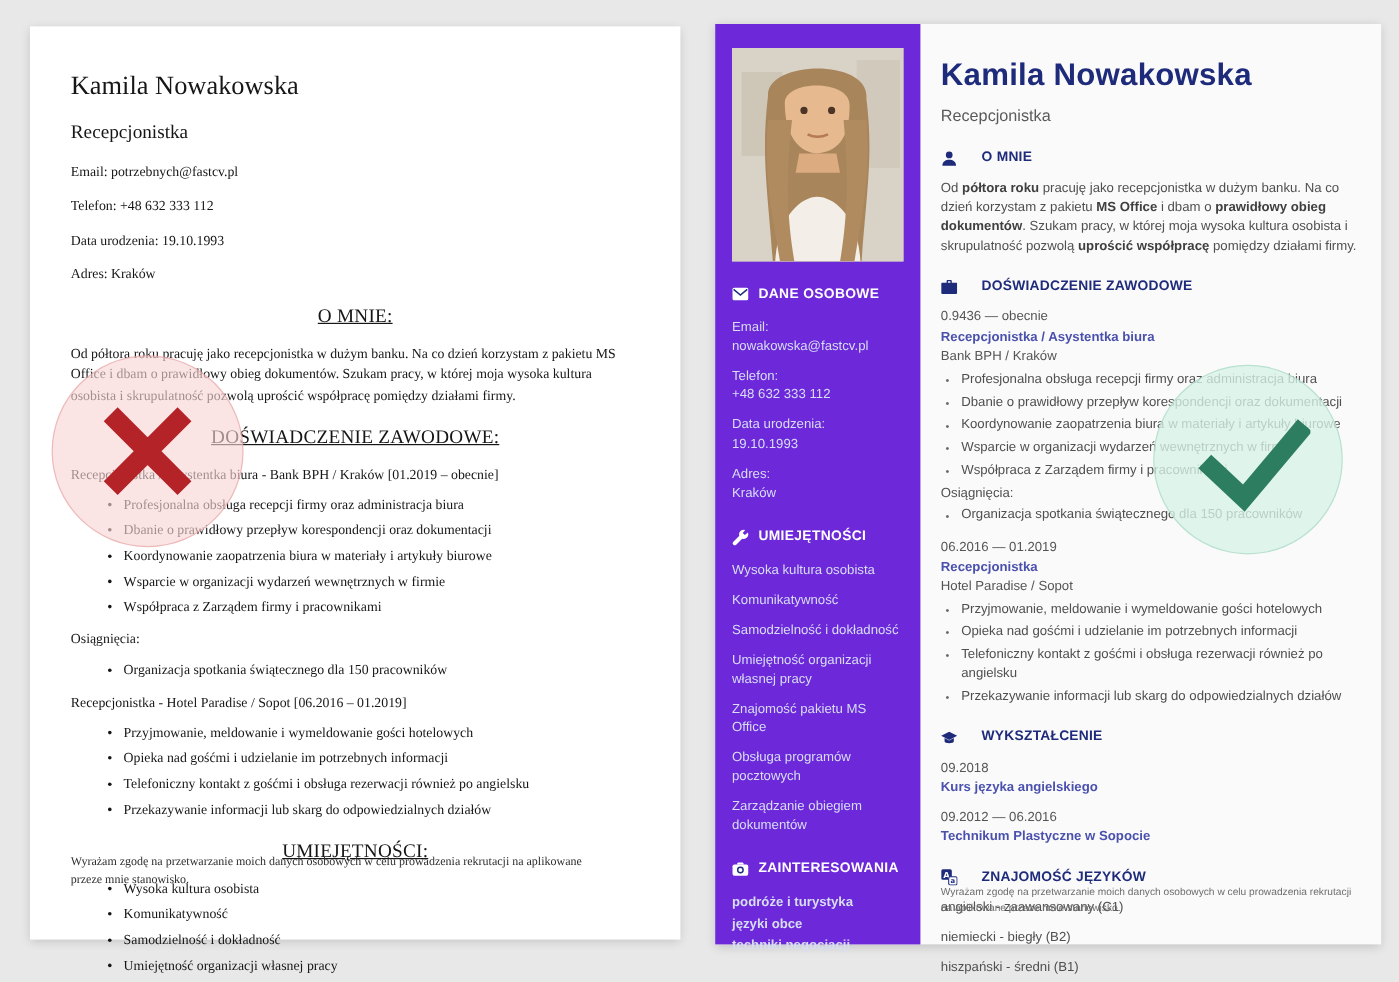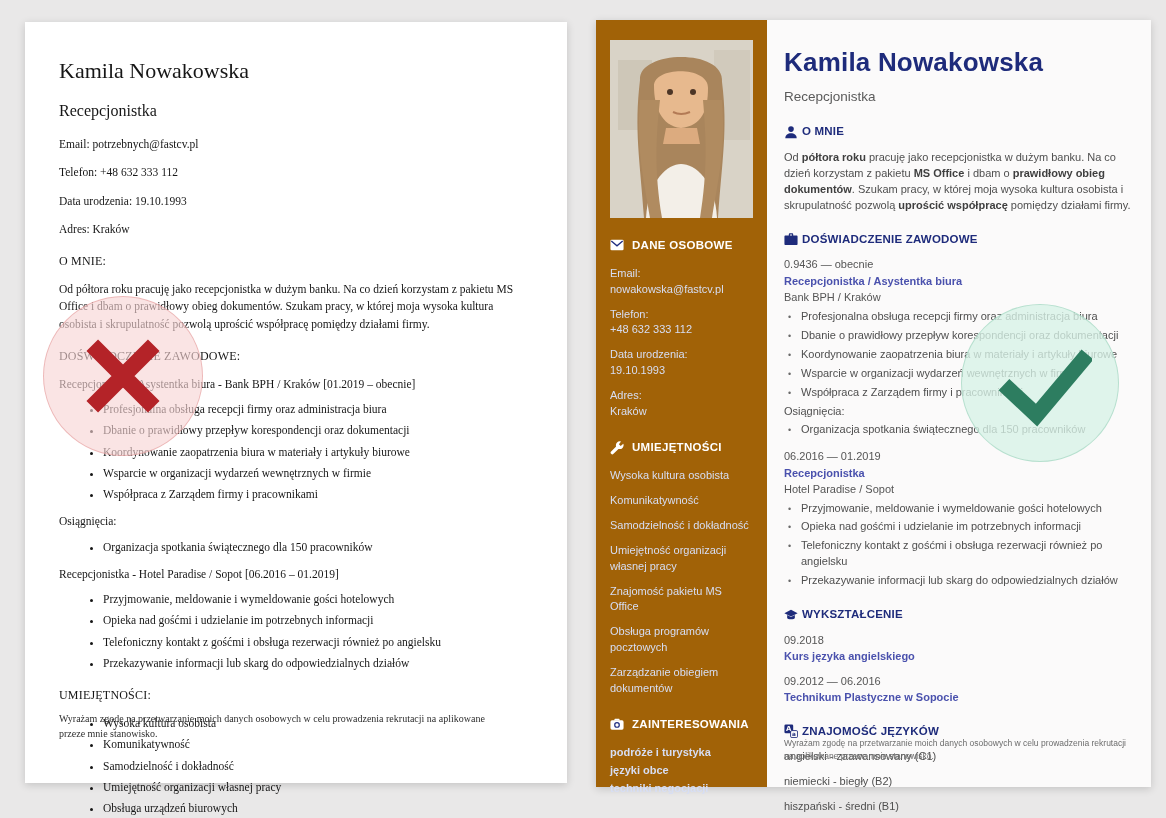--- a/index.html
+++ b/index.html
@@ -10,48 +10,48 @@
   
   .doc-left {
     position:absolute; left:25px; top:22px; width:542px; height:761px;
     background:#ffffff; box-shadow:0 2px 8px rgba(0,0,0,.16);
     padding:32px 34px; font-family:"Liberation Serif", serif; color:#161616;
     font-size:11.5px; line-height:1.5;
   }
   .l-name { font-size:22px; font-weight:400; margin-bottom:12px; }
   .l-title { font-size:16px; margin-bottom:13px; }
   .l-line { margin-bottom:11px; }
-  .l-heading { margin:14px 0 11px; font-size:12px; letter-spacing:.2px; }
+  .l-heading { text-decoration:underline; margin:14px 0 11px; font-size:16px; letter-spacing:.2px;text-align:center; }
   .l-job { margin:4px 0 8px; }
   .doc-left ul { margin:2px 0 10px; padding-left:44px; }
   .doc-left li { margin-bottom:4px; }
   .l-consent { position:absolute; left:34px; bottom:42px; width:448px; font-size:10px; color:#2e2e2e; line-height:1.45; }
 
   
   .doc-right {
     position:absolute; left:596px; top:20px; width:555px; height:767px;
     display:flex; box-shadow:0 2px 8px rgba(0,0,0,.16); background:#fbfafa;
   }
   .sidebar {
-    width:171px; background:#a16207; color:#d7def4; padding:20px 14px;
+    width:171px; background:#6d28d9; color:#d7def4; padding:20px 14px;
     font-size:11px; line-height:1.45; flex-shrink:0;
   }
   .photo { width:143px; height:178px; background:#d8d2c6; overflow:hidden; }
   .photo svg { display:block; width:100%; height:100%; }
   .sb-heading { display:flex; align-items:center; gap:8px; color:#ffffff; font-weight:700;
     font-size:11.5px; letter-spacing:.3px; margin:19px 0 12px; }
   .sb-heading svg { width:14px; height:14px; flex-shrink:0; color:#ffffff; }
   .sb-field { margin-bottom:9px; }
   .sb-skill { margin-bottom:9px; }
   .sb-interest { margin-bottom:2px;font-weight:bold; }
 
   .main { position:relative; flex:1; padding:24px 17px 20px; color:#4f4f4f; font-size:11px; line-height:1.45; }
   .r-name { color:#1e2b7b; font-size:26px; font-weight:700; letter-spacing:.2px; }
   .r-subtitle { color:#5a5a5a; font-size:13.5px; margin-top:5px; }
-  .r-heading { display:flex; align-items:center; gap:4px; color:#1e2b7b; font-weight:700;
+  .r-heading { display:flex; align-items:center; gap:20px; color:#1e2b7b; font-weight:700;
     font-size:11.5px; letter-spacing:.2px; margin:17px 0 10px; }
   .r-heading svg { width:14px; height:14px; flex-shrink:0; color:#1e2b7b; }
   .r-about b { color:#3f3f3f; }
   .r-date { margin-top:2px; color:#555; }
   .r-job-title { color:#4a51ad; font-weight:700; margin-top:1px; }
   .r-company { color:#555; margin-bottom:3px; }
   .r-bullets { list-style:none; margin-bottom:2px; }
   .r-bullets li { padding-left:17px; position:relative; margin-bottom:3px; }
   .r-bullets li::before { content:"•"; position:absolute; left:4px; top:0; color:#6a6a6a; font-size:9px; line-height:16px; }
   .r-ach-label { margin:1px 0 2px; }

